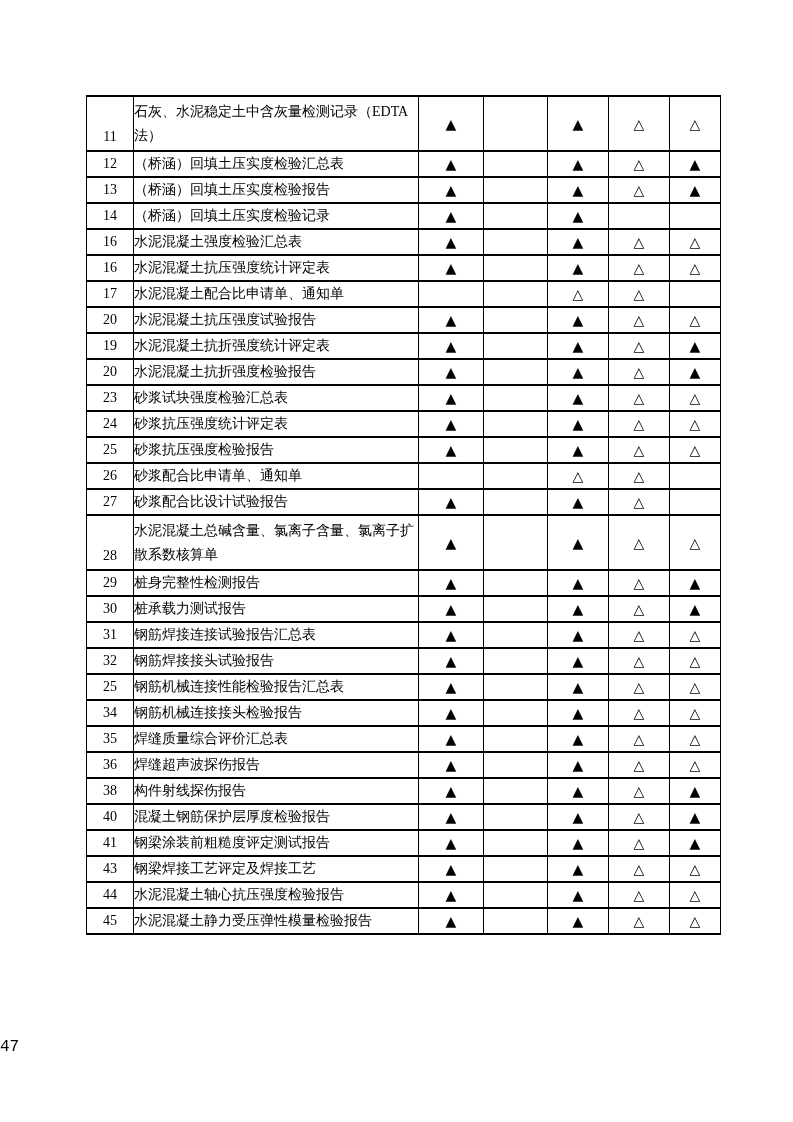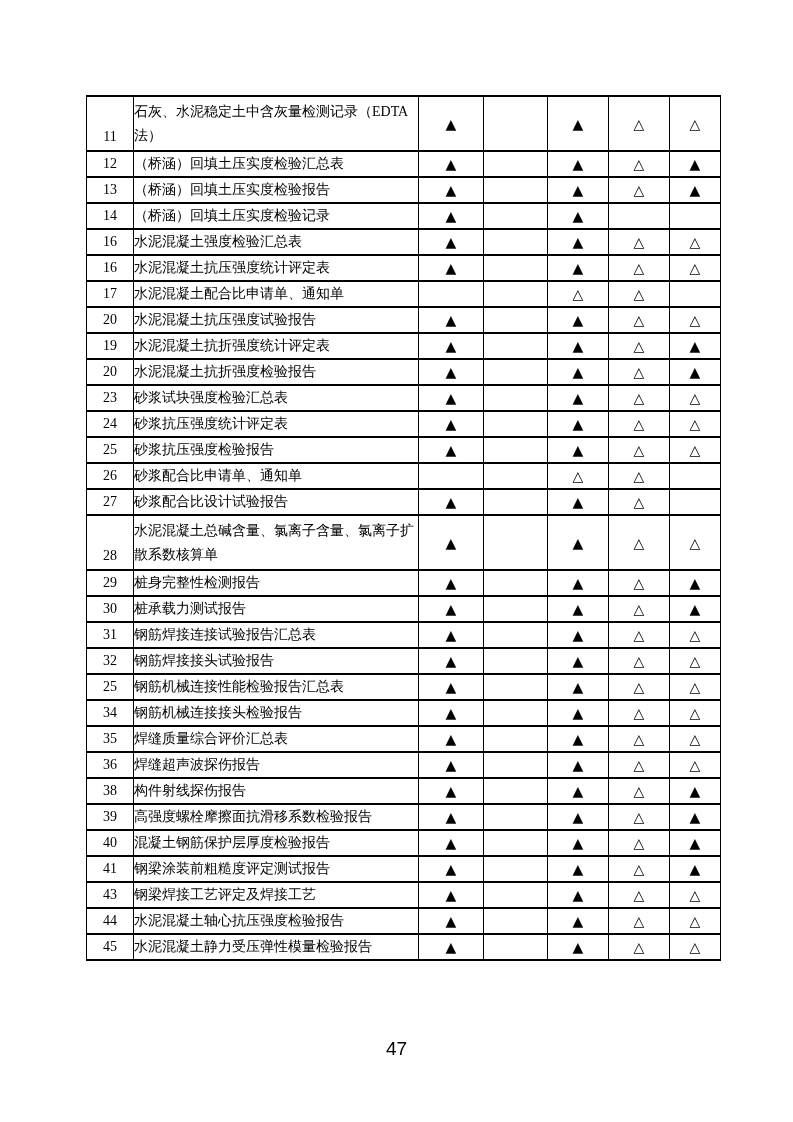--- a/index.html
+++ b/index.html
@@ -57,24 +57,24 @@
     vertical-align: bottom;
     padding-bottom: 5px;
   }
   td.v-top    { vertical-align: top;    padding-top: 4px; }
   td.v-bottom { vertical-align: bottom; padding-bottom: 5px; }
   .page-number {
     position: absolute;
     top: 1038px;
     left: 0;
     width: 100%;
-    text-align: center;
-    font-size: 19px;
+    text-align: left;
+    font-size: 16px;
     color: #000;
-    font-family: Liberation Sans, sans-serif;
+    font-family: Liberation Mono, monospace;
   }
 </style>
 </head>
 <body>
 
 <div class="page">
 
   <table class="records">
     <colgroup>
       <col style="width:47px">
@@ -305,29 +305,20 @@
         <tr>
           <td class="num">38</td>
           <td class="desc">构件射线探伤报告</td>
           <td class="mark">▲</td>
           <td class="mark"></td>
           <td class="mark">▲</td>
           <td class="mark">△</td>
           <td class="mark">▲</td>
         </tr>
         <tr>
-          <td class="num">39</td>
-          <td class="desc">高强度螺栓摩擦面抗滑移系数检验报告</td>
-          <td class="mark">▲</td>
-          <td class="mark"></td>
-          <td class="mark">▲</td>
-          <td class="mark">△</td>
-          <td class="mark">▲</td>
-        </tr>
-        <tr>
           <td class="num">40</td>
           <td class="desc">混凝土钢筋保护层厚度检验报告</td>
           <td class="mark">▲</td>
           <td class="mark"></td>
           <td class="mark">▲</td>
           <td class="mark">△</td>
           <td class="mark">▲</td>
         </tr>
         <tr>
           <td class="num">41</td>

